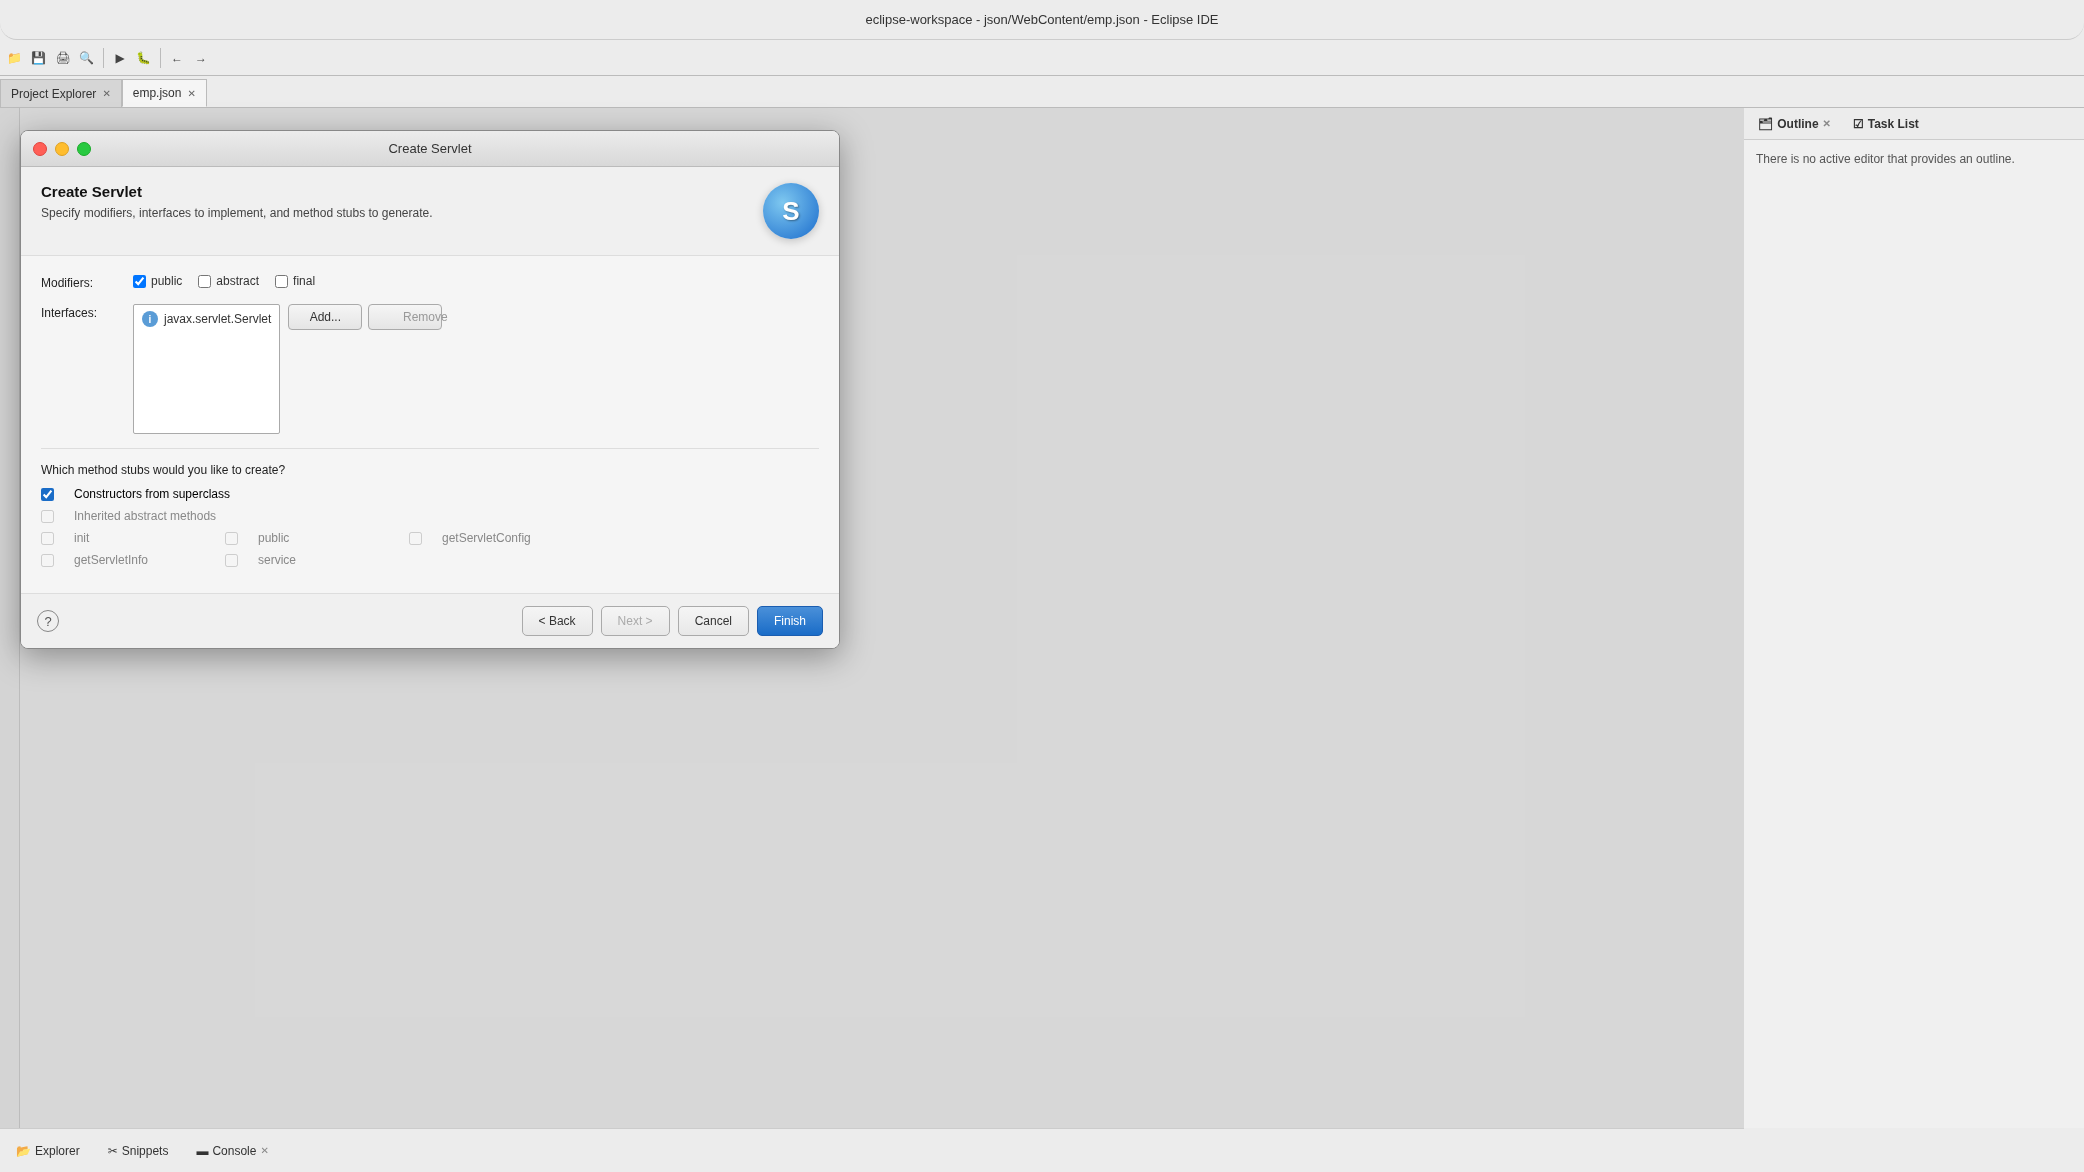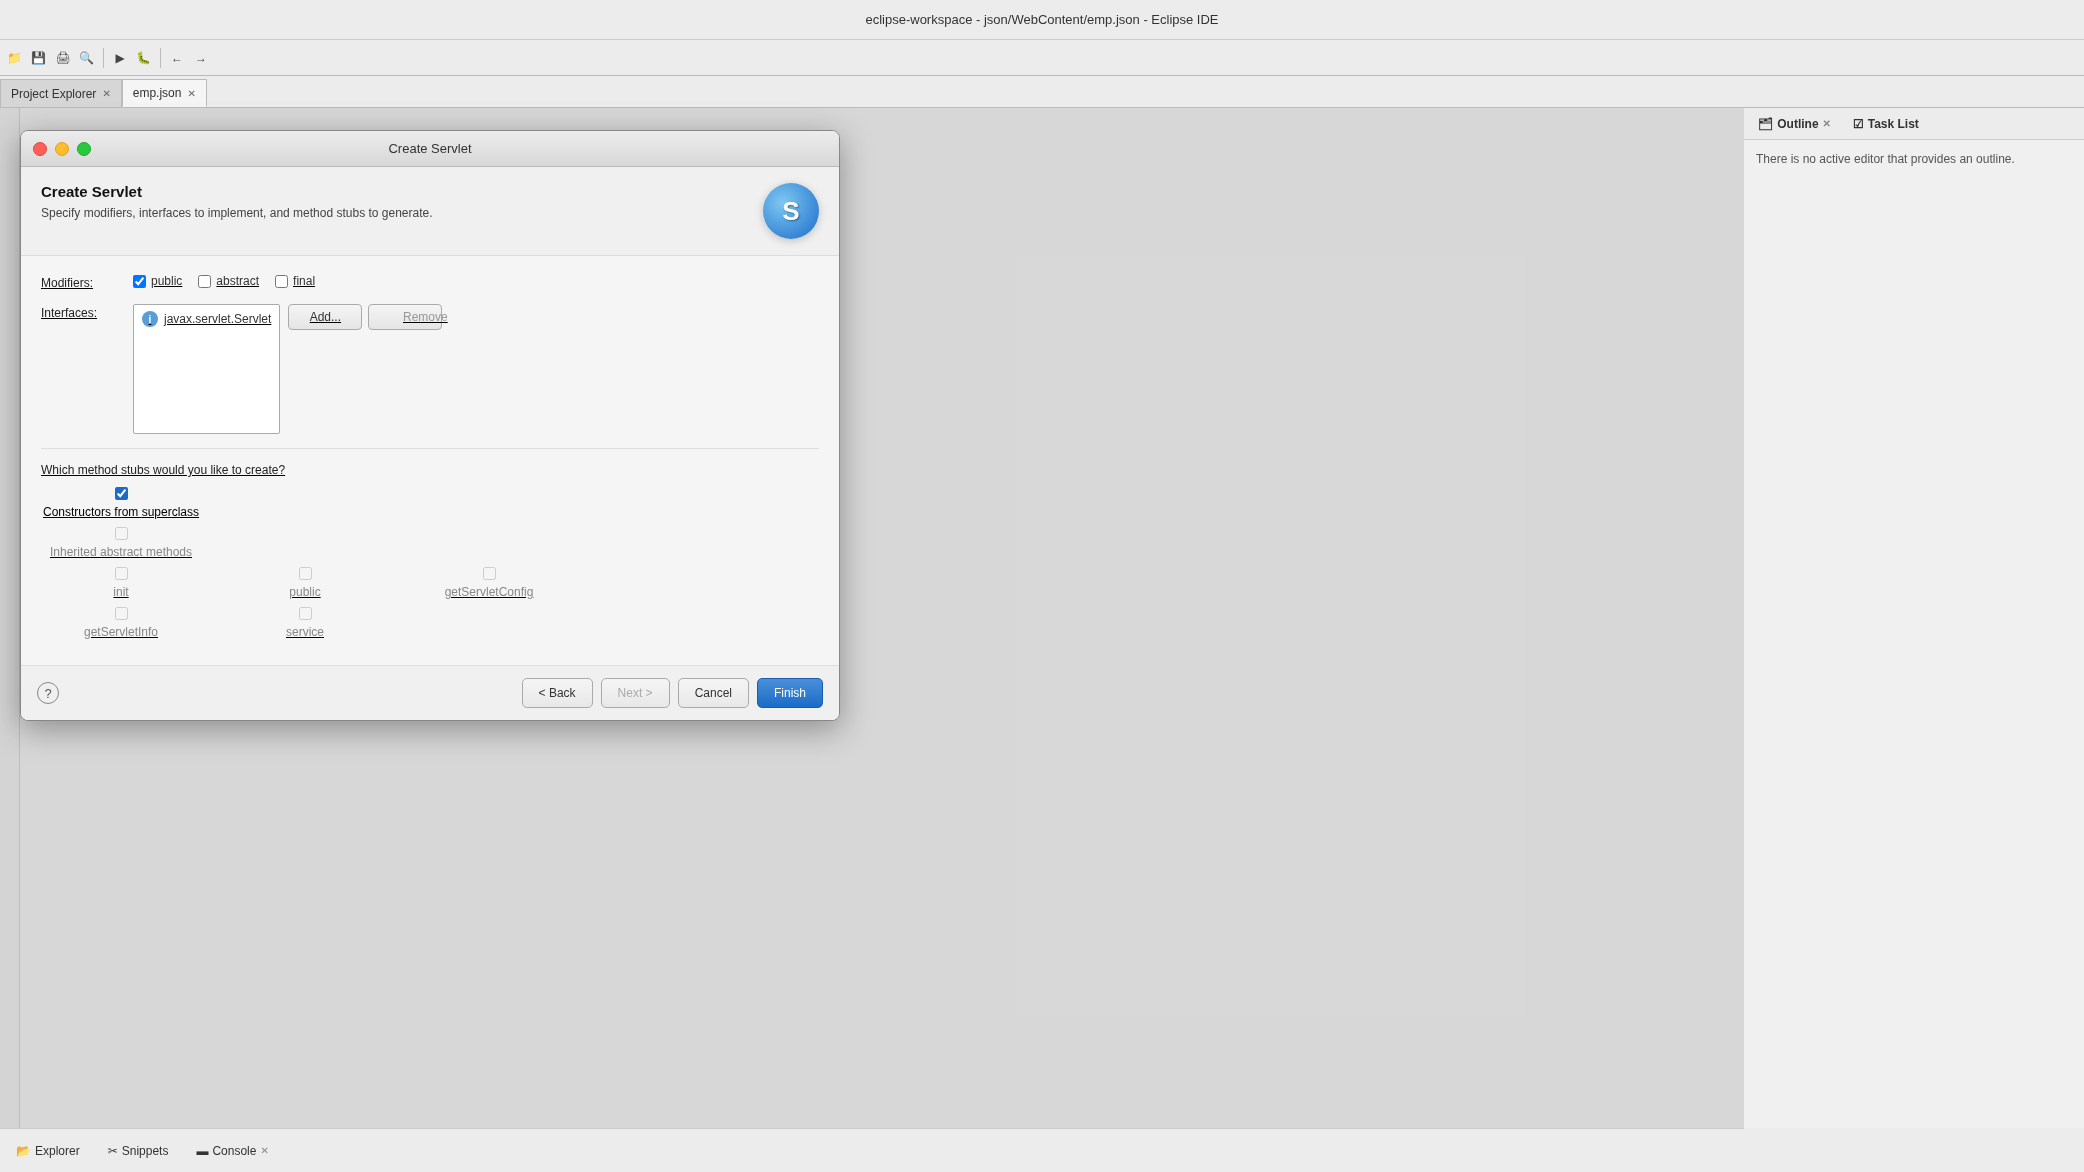--- a/index.html
+++ b/index.html
@@ -23,20 +23,21 @@
     
     .title-bar {
       position: absolute;
       top: 0; left: 0; right: 0;
       height: 40px;
       background: #ececec;
       display: flex;
       align-items: center;
       justify-content: center;
       border-bottom: 1px solid #ccc;
+      border-radius: 17px;
     }
 
     .title-bar-text {
       font-size: 13px;
       color: #333;
     }
 
     
     .toolbar {
       position: absolute;
@@ -259,21 +260,20 @@
       font-weight: 900;
       color: white;
       text-shadow: 1px 1px 2px rgba(0,0,0,0.4);
       box-shadow: 0 2px 8px rgba(0,0,0,0.2);
       flex-shrink: 0;
     }
 
     
     .dialog-body {
       padding: 18px 20px;
-      text-decoration: underline;
     }
 
     .form-row {
       display: flex;
       align-items: flex-start;
       margin-bottom: 14px;
       gap: 12px;
     }
 
     .form-label {
@@ -385,24 +385,23 @@
 
     .stub-row {
       display: flex;
       gap: 24px;
       margin-bottom: 8px;
     }
 
     .stub-item {
       display: flex;
       align-items: center;
-      gap: 5px;
+      gap: 20px;
       font-size: 12px;
       min-width: 160px;
-      flex-direction: column;
     }
 
     .stub-item.disabled-check {
       color: #888;
     }
 
     
     .dialog-footer {
       padding: 12px 16px;
       display: flex;

